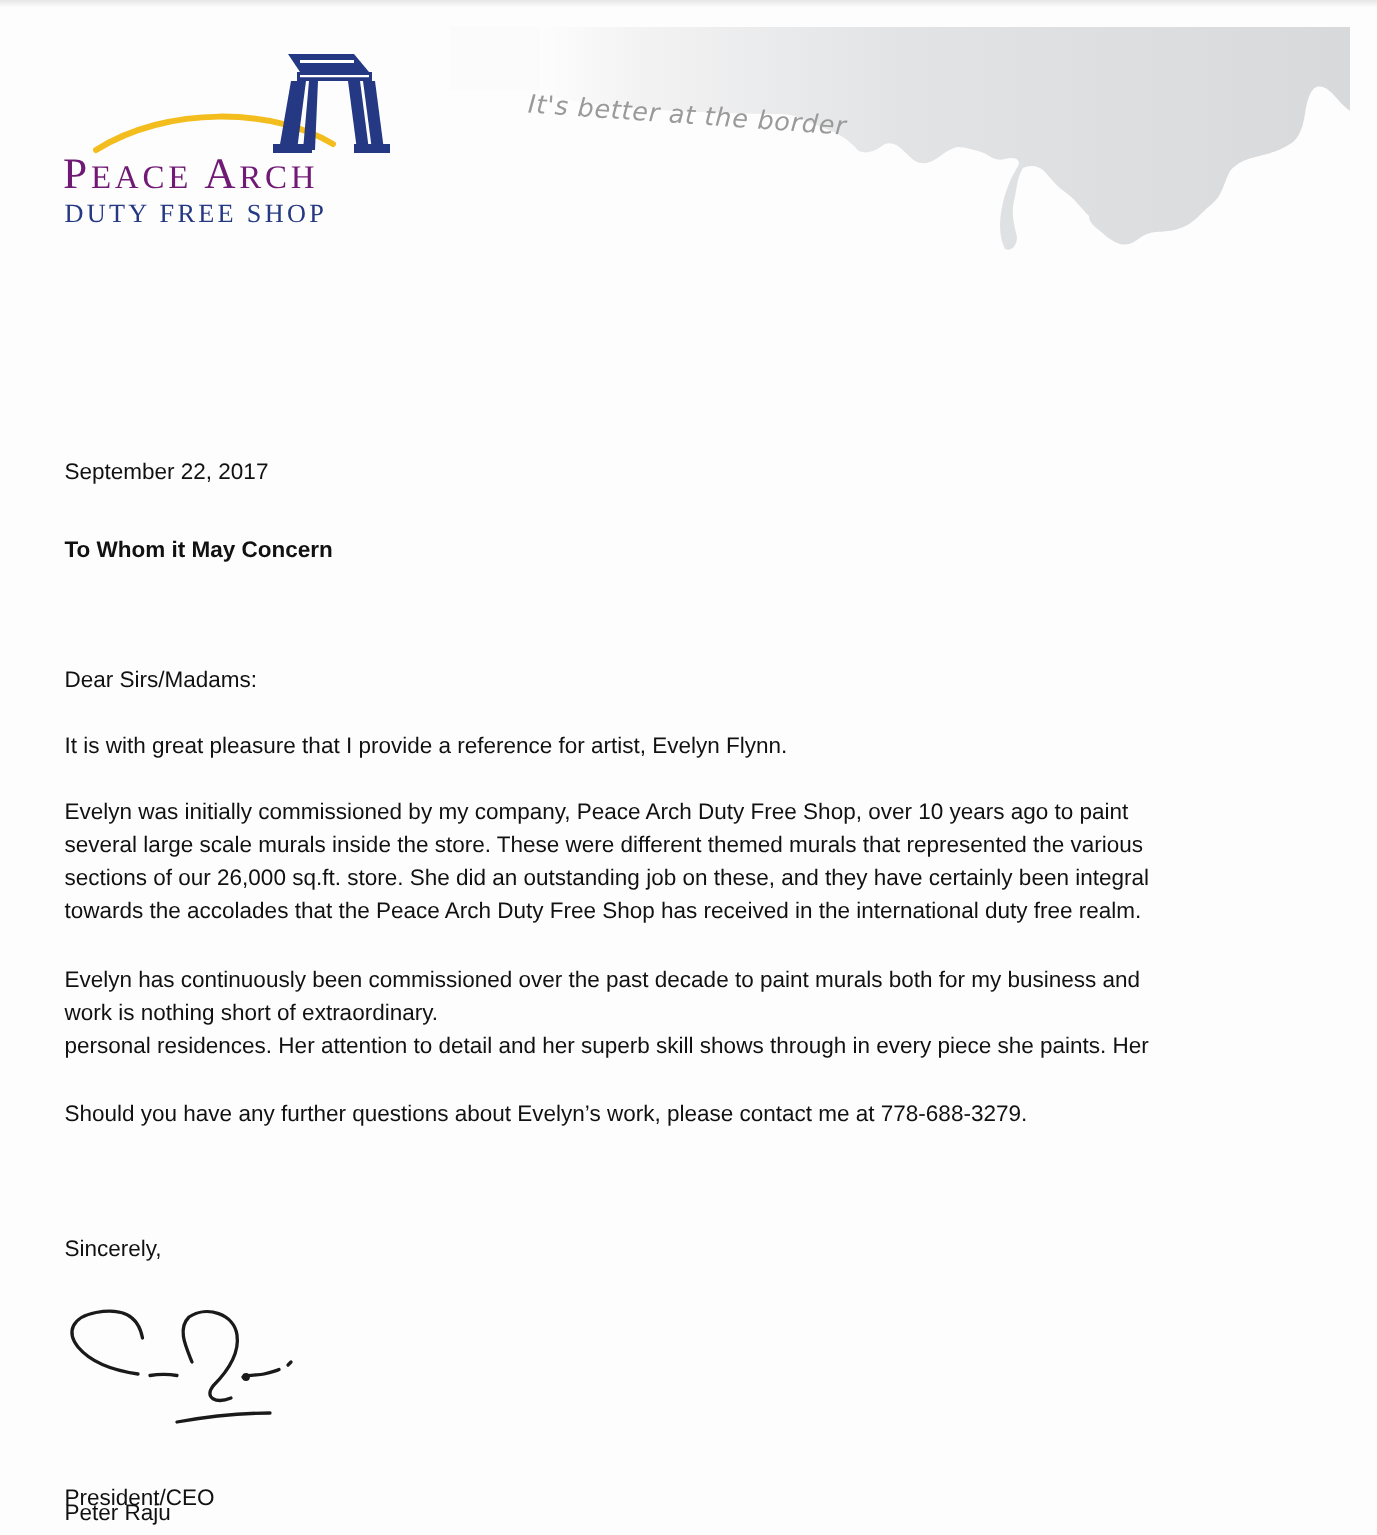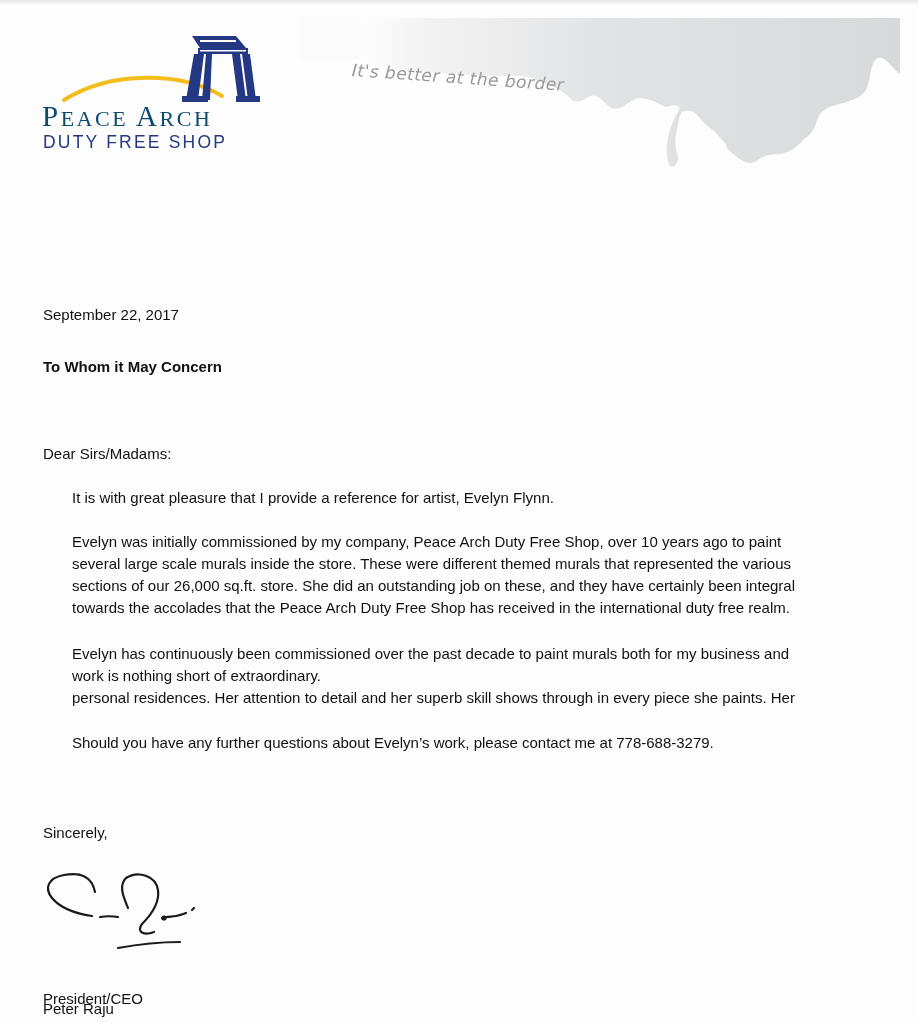--- a/index.html
+++ b/index.html
@@ -14,46 +14,46 @@
       position: absolute; left: 0; top: 0; width: 918px; height: 5px;
       background: linear-gradient(#e6e6e6, #f4f4f4 60%, #fdfdfd);
     }
     
     .letterhead { position: absolute; left: 0; top: 0; width: 918px; height: 190px; }
     .logo { position: absolute; left: 42px; top: 30px; width: 220px; height: 130px; }
     .logo svg { position: absolute; left: 0; top: 0; }
     .logo-name {
       position: absolute; left: 0; top: 72px; width: 215px;
       font-family: "Liberation Serif", "DejaVu Serif", serif;
-      color: #0c4a6e; font-size: 29px; letter-spacing: 2.5px; white-space: nowrap;
+      color: #701a75; font-size: 29px; letter-spacing: 2.5px; white-space: nowrap;
       line-height: 1;
     }
     .logo-name .sc { font-size: 22px; }
     .logo-sub {
       position: absolute; left: 1px; top: 104px; width: 215px;
-      font-family: Liberation Sans, sans-serif;
+      font-family: Liberation Serif, serif;
       color: #253884; font-size: 17.5px; letter-spacing: 2.2px; white-space: nowrap;
       line-height: 1;
     }
     .banner { position: absolute; left: 300px; top: 18px; width: 618px; height: 172px; }
     .banner svg { position: absolute; left: 0; top: 0; }
     .tagline {
       position: absolute; left: 352px; top: 60px;
       font-family: "DejaVu Sans", sans-serif; font-style: italic;
       color: #9a9a9a; font-size: 17px; transform: rotate(4deg); transform-origin: left center;
       letter-spacing: 0.5px; white-space: nowrap;
     }
     
     .letter {
       position: absolute; left: 43px; top: 0; width: 830px;
       font-size: 15px; line-height: 22px; color: #111;
     }
     .block { position: absolute; left: 0; white-space: nowrap; }
     .para { position: absolute; left: 0; width: 830px; }
-    .para span.line { display: block; white-space: nowrap; margin-left: 29px; }
+    .para span.line { display: block; white-space: nowrap; }
     .bold { font-weight: bold; }
     .signature { position: absolute; left: 40px; top: 862px; width: 175px; height: 95px; }
   </style>
 </head>
 <body>
 
 <div class="top-rule"></div>
 
 <div class="letterhead">
 

